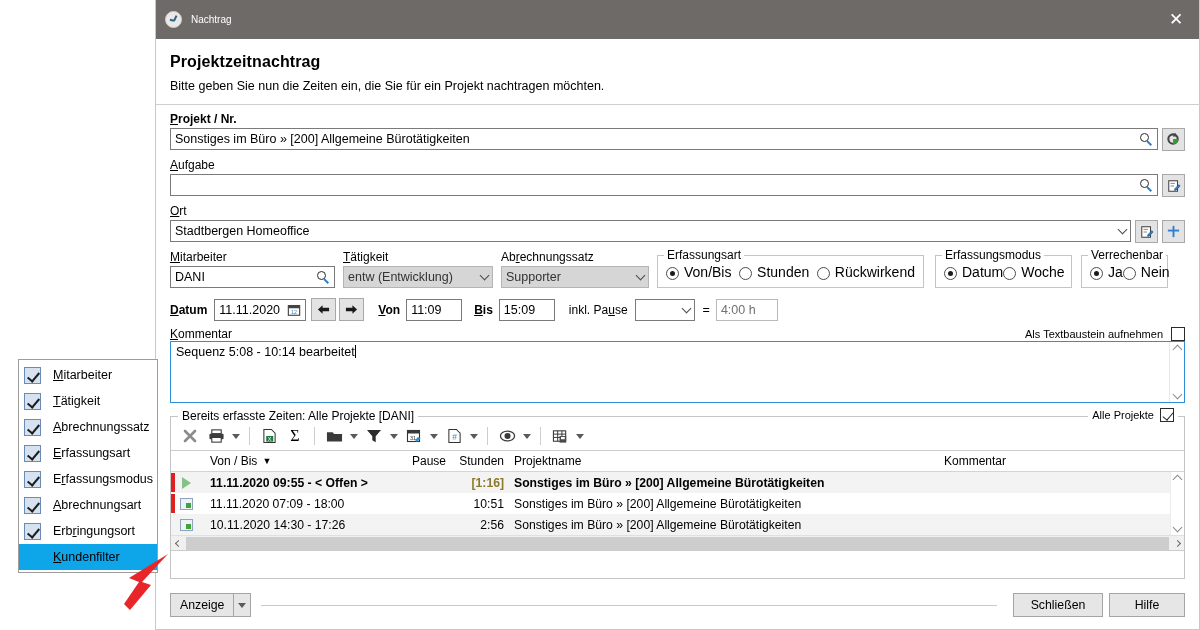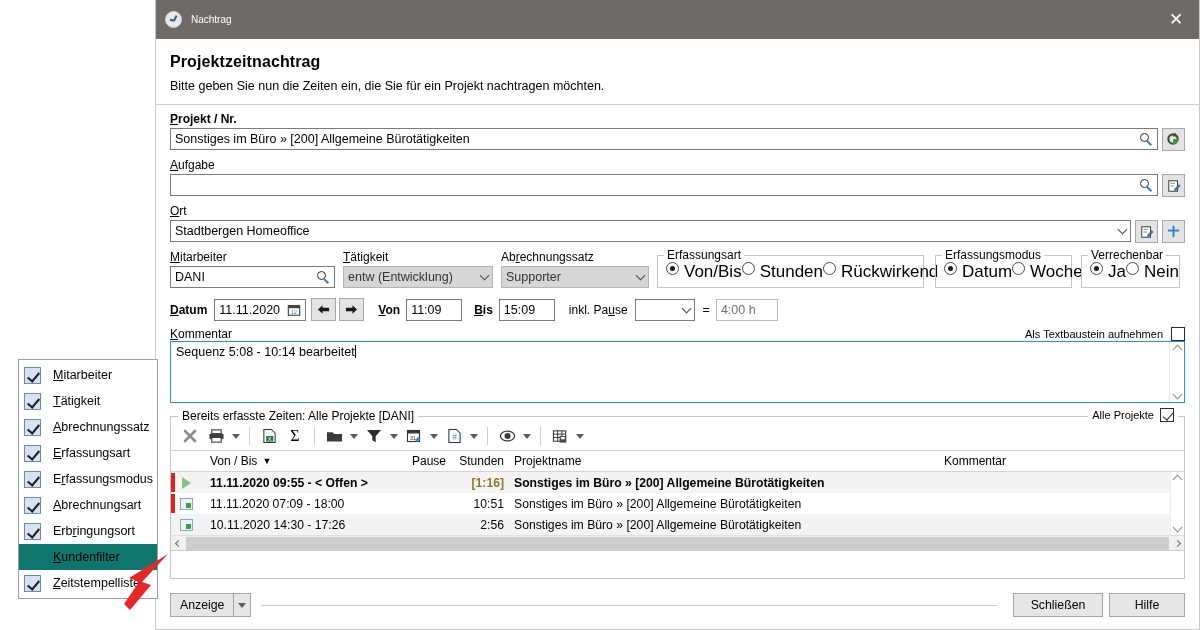--- a/index.html
+++ b/index.html
@@ -81,21 +81,21 @@
   .caret { width:0;height:0;border-left:4px solid transparent;border-right:4px solid transparent;border-top:5px solid #5a5a5a; }
   .chev { width:7px;height:7px;border-right:1.6px solid #4a4a4a;border-bottom:1.6px solid #4a4a4a;transform:rotate(45deg);margin-top:-3px;}
 
   
   .grp { border: 1px solid #c4c4c4; position: relative; height: 33px; }
   .grp > .cap {
     position:absolute; top:-8px; left:6px; background:#fff; padding: 0 3px; font-size: 12px;
   }
   .grp > .inner { display:flex; align-items:center; height:100%; padding: 0 8px; }
 
-  .radio { display:flex; align-items:flex-start; gap:5px; font-size:17px; }
+  .radio { display:flex; align-items:flex-end; gap:5px; font-size:14px; }
   .rdot { width:13px;height:13px;border-radius:50%;border:1.3px solid #4c4c4c;background:#fff;position:relative;flex:0 0 auto; }
   .rdot.on::after{content:"";position:absolute;left:3px;top:3px;width:5px;height:5px;border-radius:50%;background:#1b1b1b;}
 
   .cbox { width:14px;height:14px;border:1.3px solid #2b2b2b;background:#fff;position:relative;flex:0 0 auto; }
   .cbox.on::after{
     content:""; position:absolute; left:3.5px; top:0.5px; width:5px; height:9px;
     border-right:1.8px solid #222; border-bottom:1.8px solid #222; transform: rotate(40deg);
   }
 
   
@@ -158,21 +158,21 @@
   .btn2{ background:#e6e6e6;border:1px solid #a5a5a5;height:24px;display:flex;align-items:center;justify-content:center;font-size:12.3px;padding:0 12px;}
   .btn2 .u{text-decoration:underline;}
 
   
   .ctxmenu{
     position:absolute; left:18px; top:359px; width:140px;
     background:#fff; border:1px solid #9d9d9d;
     padding: 2px 0;
   }
   .ctxrow{ display:flex; align-items:center; height:26px; font-size:12.5px; }
-  .ctxrow.hl{ background:#0f766e; }
+  .ctxrow.hl{ background:#0ea5e9; }
   .ctxbox{
     width:17px;height:17px;margin-left:5px;background:#d6e2f0;border:1px solid #6a8bb5;
     position:relative;flex:0 0 auto;
   }
   .ctxbox.off{ background:transparent; border-color:transparent; }
   .ctxbox.on::after{
     content:""; position:absolute; left:5px; top:2px; width:5px;height:10px;
     border-right:2px solid #1c1c1c;border-bottom:2px solid #1c1c1c;transform:rotate(40deg);
   }
   .ctxlabel{ margin-left:12px; }
@@ -315,21 +315,21 @@
                 <span class="rdot on"></span>
                 <span>Datum</span>
               </div>
             <div class="radio">
                 <span class="rdot"></span>
                 <span>Woche</span>
               </div>
           </div>
         </div>
 
-        <div class="grp" style="width:99px; margin-left:9px;">
+        <div class="grp" style="width:87px; margin-left:9px;">
           <div class="cap">Verrechenbar</div>
           <div class="inner" style="justify-content:space-between;">
             <div class="radio">
                 <span class="rdot on"></span>
                 <span>Ja</span>
               </div>
             <div class="radio">
                 <span class="rdot"></span>
                 <span>Nein</span>
               </div>
@@ -605,23 +605,19 @@
       <span class="ctxlabel"><span class="u">A</span><span>b</span><span>rechnungsart</span></span>
     </div>
     <div class="ctxrow">
       <span class="ctxbox on"></span>
       <span class="ctxlabel"><span>Erb</span><span class="u">r</span><span>ingungsort</span></span>
     </div>
     <div class="ctxrow hl">
       <span class="ctxbox off"></span>
       <span class="ctxlabel"><span class="u">K</span><span>undenfilter</span></span>
     </div>
-    <div class="ctxrow">
-      <span class="ctxbox on"></span>
-      <span class="ctxlabel"><span class="u">Z</span><span>eitstempelliste</span></span>
-    </div>
   </div>
 
   <svg class="arrow-anno" viewBox="0 0 60 62">
     <path d="M56 2 L30 30 L39 33 L18 58 L12 52 L27 30 L17 26 Z" fill="#e8262a"></path>
   </svg>
 
 </div>
 
 </body></html>

